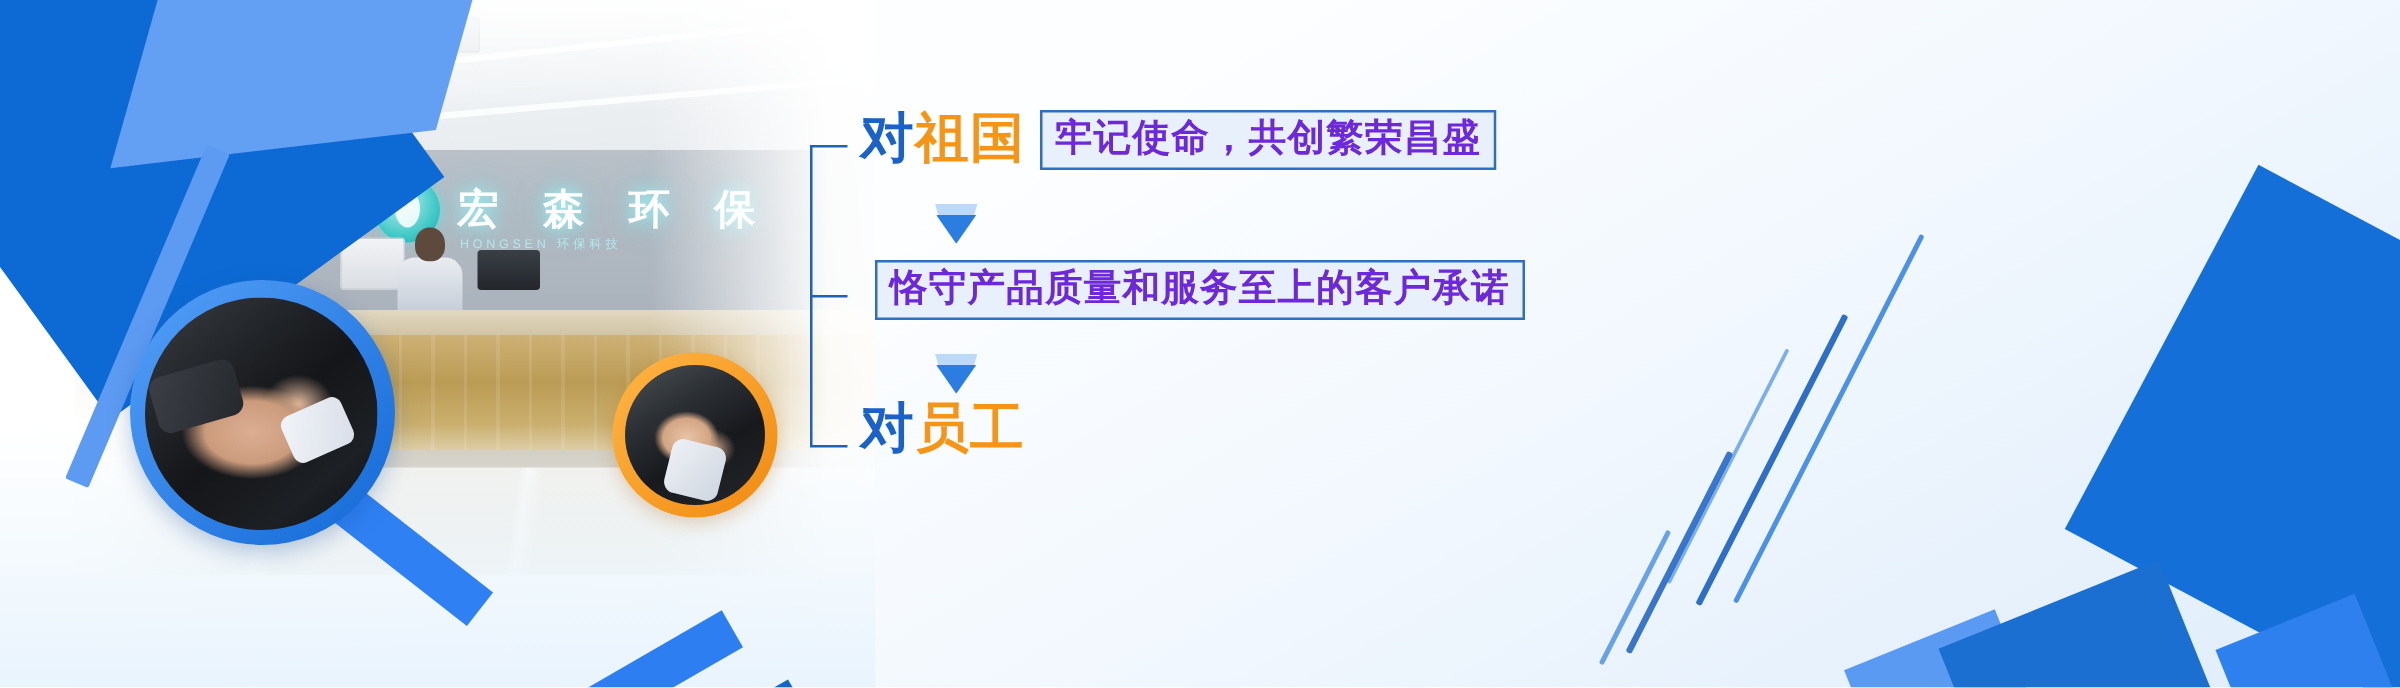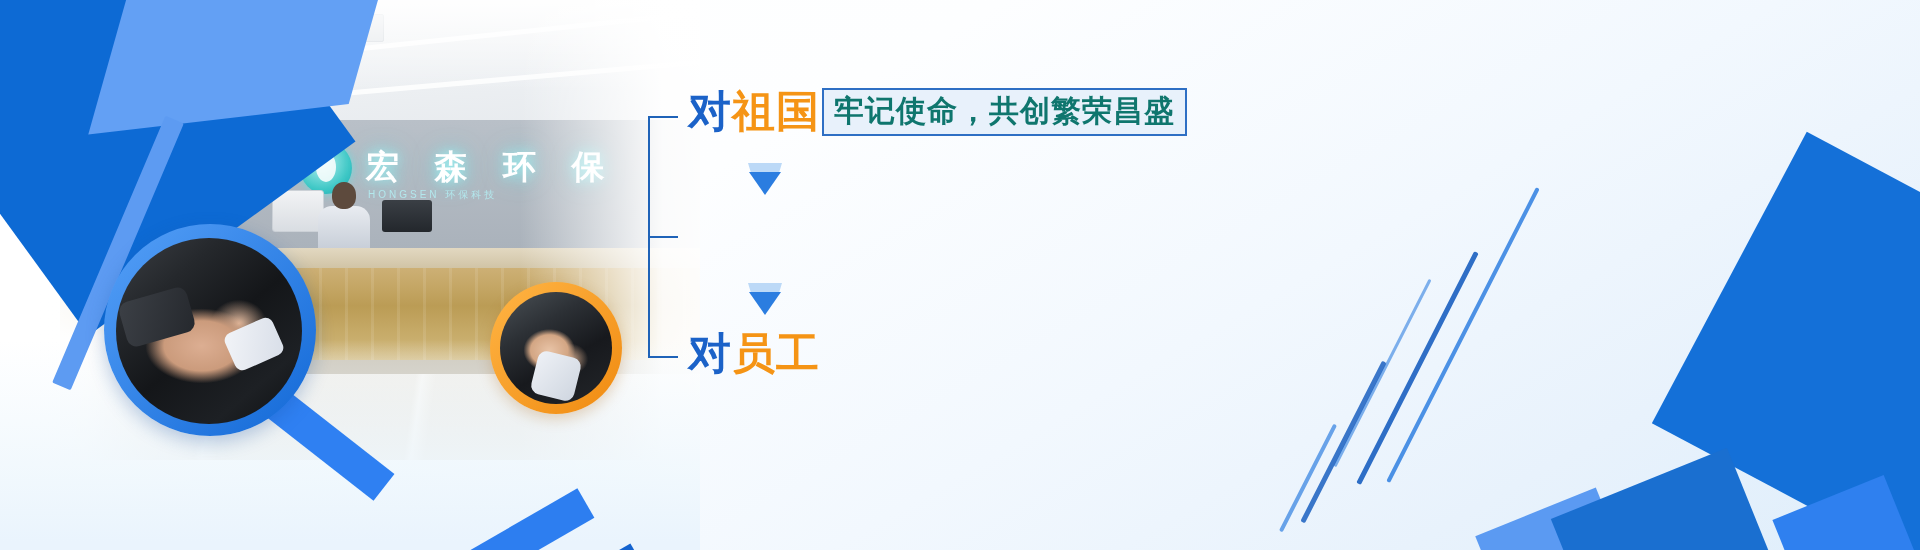--- a/index.html
+++ b/index.html
@@ -234,33 +234,33 @@
   }
   .tick-1{top:38px;}
   .tick-2{top:158px;}
   .tick-3{top:278px;}
 
   .row{
     position:absolute;left:40px;display:flex;align-items:center;white-space:nowrap;
   }
   .row-1{top:10px;}
   .row-2{top:130px;}
-  .row-3{top:254px;}
+  .row-3{top:244px;}
 
   .label{
     font-size:43px;font-weight:700;line-height:1;
     font-family:"DejaVu Sans","Liberation Sans",sans-serif;
     letter-spacing:1px;
   }
   .label .dui{color:#1b62c8;}
   .label .key{color:#f59415;}
 
   .phrase{
-    margin-left:2px;
-    font-size:30px;font-weight:700;color:#0f766e;
+    margin-left:12px;
+    font-size:30px;font-weight:700;color:#6d28d9;
     font-family:"DejaVu Sans","Liberation Sans",sans-serif;
     background:#e8f1fb;
     border:2px solid #2e6fc4;
     padding:5px 10px 7px 10px;
     line-height:1.05;
     letter-spacing:1px;
   }
 
   .arrow{
     position:absolute;left:100px;width:34px;height:30px;
@@ -345,20 +345,21 @@
       </div>
       <div class="phrase">牢记使命，共创繁荣昌盛</div>
     </div>
 
     <div class="arrow arrow-1">
       <div class="arrow-top"></div>
       <div class="arrow-bot"></div>
     </div>
 
     <div class="row row-2">
+      <div class="phrase">恪守产品质量和服务至上的客户承诺</div>
     </div>
 
     <div class="arrow arrow-2">
       <div class="arrow-top"></div>
       <div class="arrow-bot"></div>
     </div>
 
     <div class="row row-3">
       <div class="label">
         <span class="dui">对</span><span class="key">员工</span>

